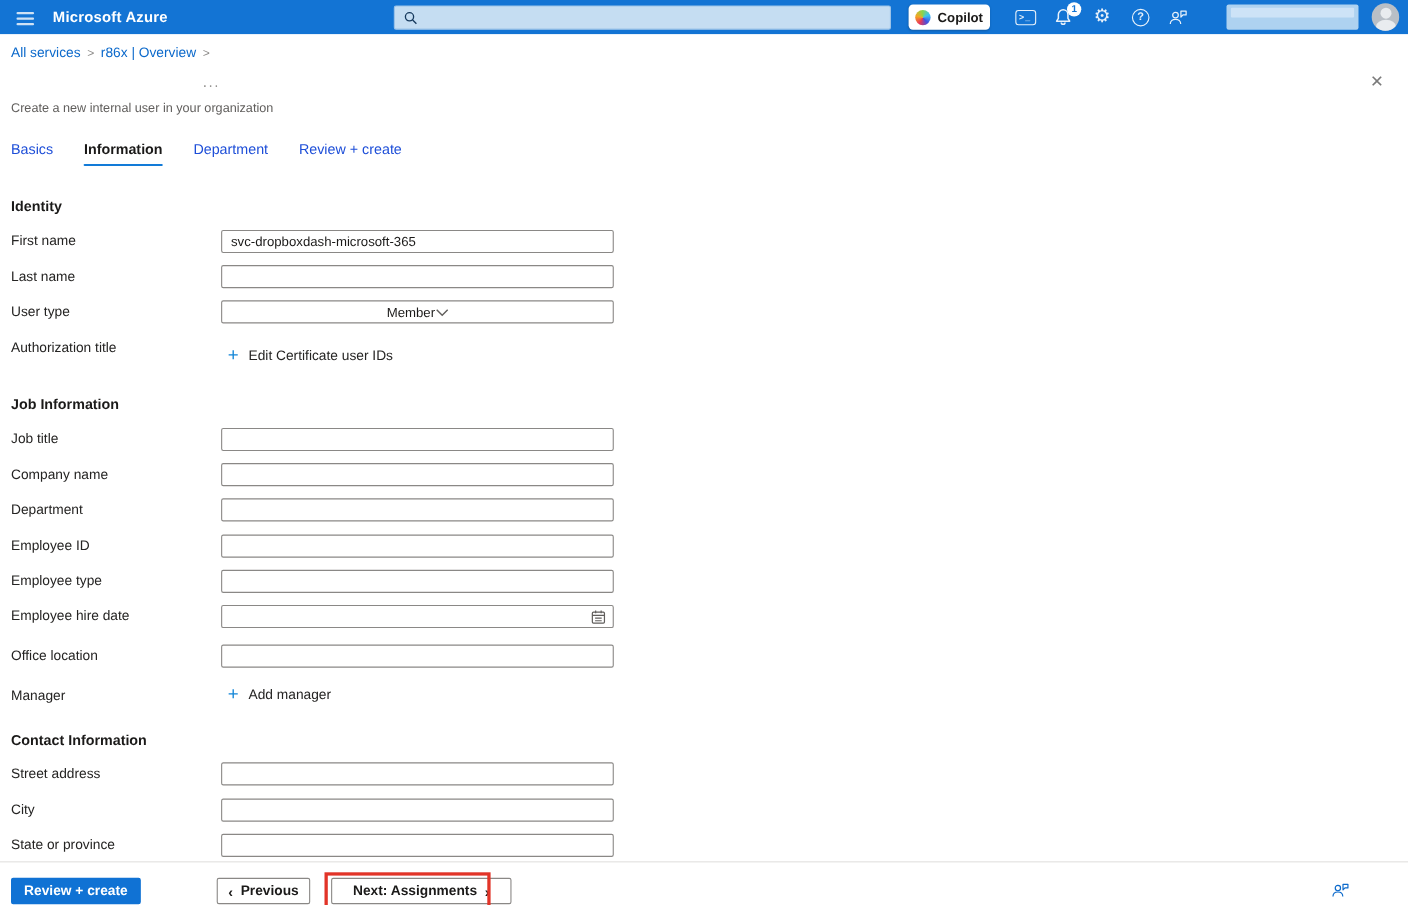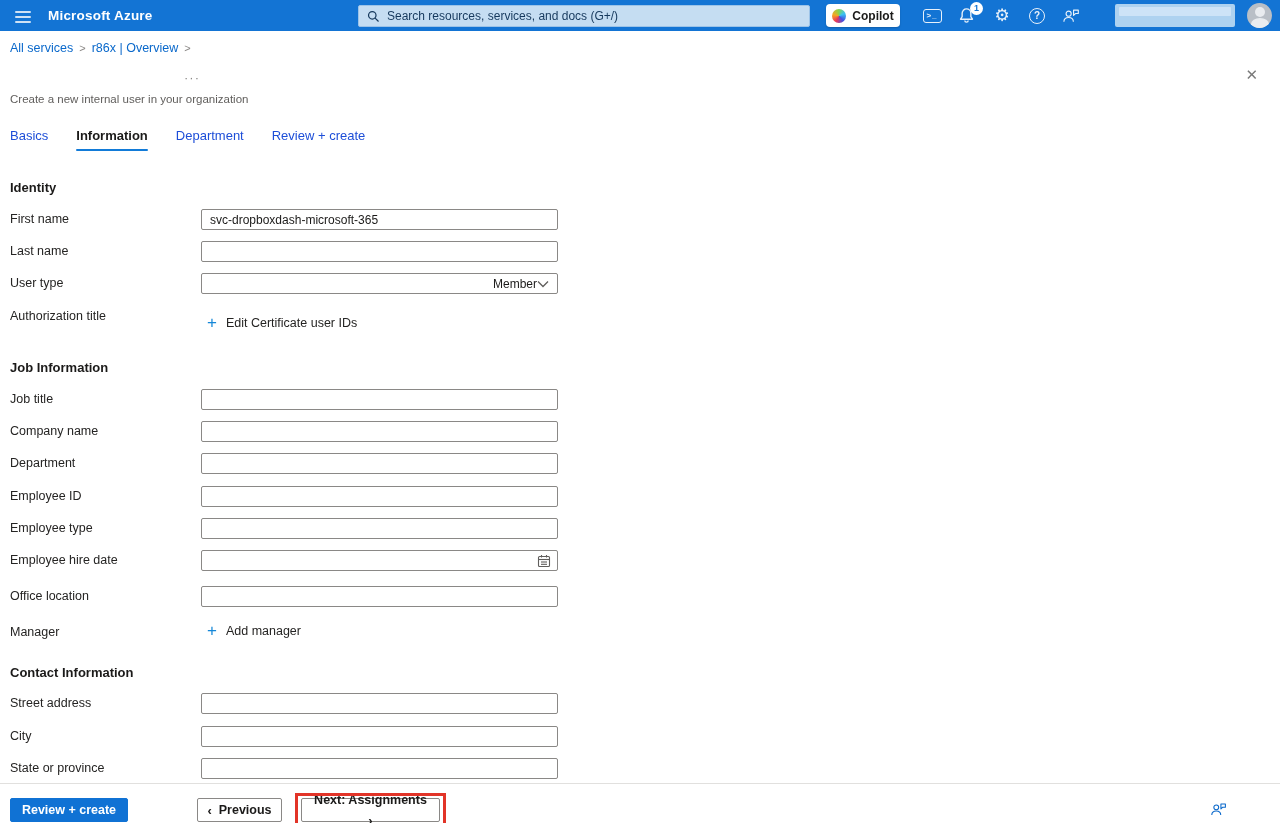--- a/index.html
+++ b/index.html
@@ -59,36 +59,36 @@
   .tab.active { font-weight:bold; color:#1b1a19; }
   .tab.active::after { content:""; position:absolute; left:0; right:0; bottom:0; height:2.5px; background:#127bd8; border-radius:1px; }
 
   
   .section-h { position:absolute; left:10px; font-size:13px; font-weight:bold; color:#1b1a19; }
   .frow { position:absolute; left:10px; width:560px; height:21px; }
   .f-label { position:absolute; left:0; top:0; line-height:21px; font-size:12.5px; color:#252423; }
   .f-input, .f-select { position:absolute; left:191px; top:0; width:357px; height:21px;
     border:1px solid #8a8886; border-radius:2px; background:#fff; font-size:12px; color:#1b1a19;
     padding:0 8px; font-family:inherit; outline:none; }
-  .f-select { display:flex; align-items:center; justify-content:flex-end; cursor:pointer; }
+  .f-select { display:flex; align-items:center; justify-content:center; cursor:pointer; }
   .f-wrap { position:absolute; left:191px; top:0; width:357px; height:21px; }
   .f-wrap .f-input { left:0; width:357px; padding-right:26px; }
   .cal-icon { position:absolute; right:7px; top:3.5px; cursor:pointer; }
   .add-link { position:absolute; left:197px; top:0; display:flex; align-items:center; gap:9px; cursor:pointer; white-space:nowrap; }
   .plus-glyph { color:#1587d8; font-size:17px; font-weight:normal; line-height:1; }
   .add-link .lbl { font-size:12.5px; color:#252423; }
 
   
   .footer { position:absolute; left:0; top:783px; width:1280px; height:40px; background:#fff; border-top:1px solid #e1e0de; }
   .btn { position:absolute; top:14px; height:24px; border-radius:2px; font-size:12.5px; font-family:inherit;
     cursor:pointer; display:flex; align-items:center; justify-content:center; gap:7px; }
   .btn-primary { left:10px; width:118px; background:#1072d4; border:1px solid #1072d4; color:#fff; font-weight:bold; }
   .btn-secondary { background:#fff; border:1px solid #8a8886; color:#1b1a19; font-weight:bold; }
   .btn-prev { left:197px; width:85px; }
-  .btn-next { left:301px; width:139px;flex-direction:column; }
+  .btn-next { left:301px; width:164px; }
   .chev { font-size:13px; font-weight:bold; line-height:1; }
   .annotation-box { position:absolute; left:295px; top:9px; width:151px; height:33px;
     border:3px solid #e23428; pointer-events:none; }
   .feedback-link { position:absolute; right:22px; top:18px; display:flex; align-items:center; gap:6px;
     color:#0b69cb; font-size:12.5px; cursor:pointer;flex-direction:column; }
 </style>
 </head>
 <body>
 
 <div id="app">
@@ -99,21 +99,20 @@
         <i></i>
         <i></i>
       </div>
     <div class="azure-title">Microsoft Azure</div>
 
     <div class="searchbox">
       <svg width="13" height="13" viewBox="0 0 16 16">
         <circle cx="6.5" cy="6.5" r="4.6" fill="none" stroke="#16395d" stroke-width="1.5"></circle>
         <line x1="10" y1="10" x2="14.2" y2="14.2" stroke="#16395d" stroke-width="1.5"></line>
       </svg>
-      <input type="text" placeholder="Search resources, services, and docs (G+/)" style="">
     </div>
 
     <div class="copilot-btn">
       <span class="copilot-icon"></span>
       <span class="copilot-label">Copilot</span>
     </div>
 
     <div class="tb-icon" style="left:916px">
       <span class="shell-box">&gt;_</span>
     </div>

